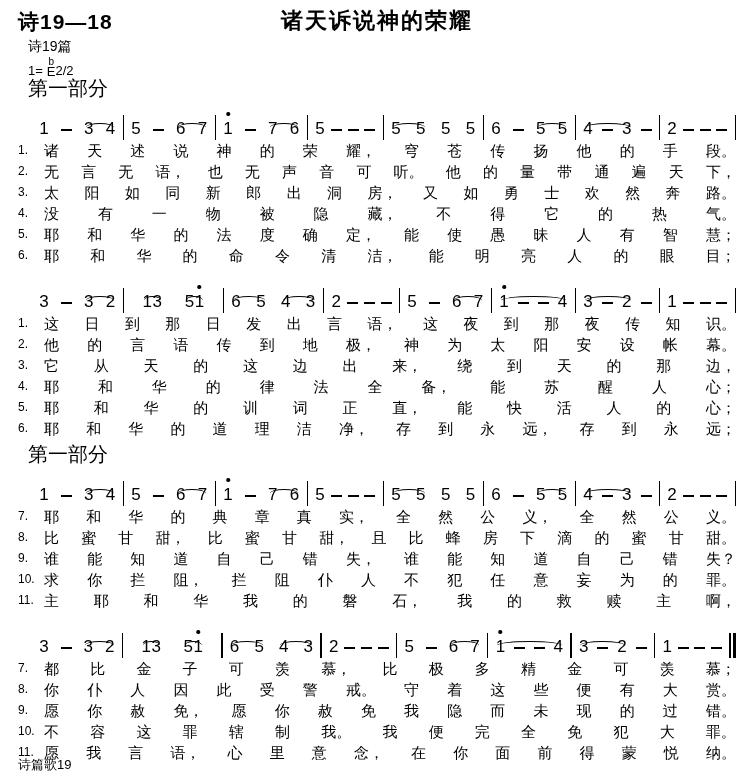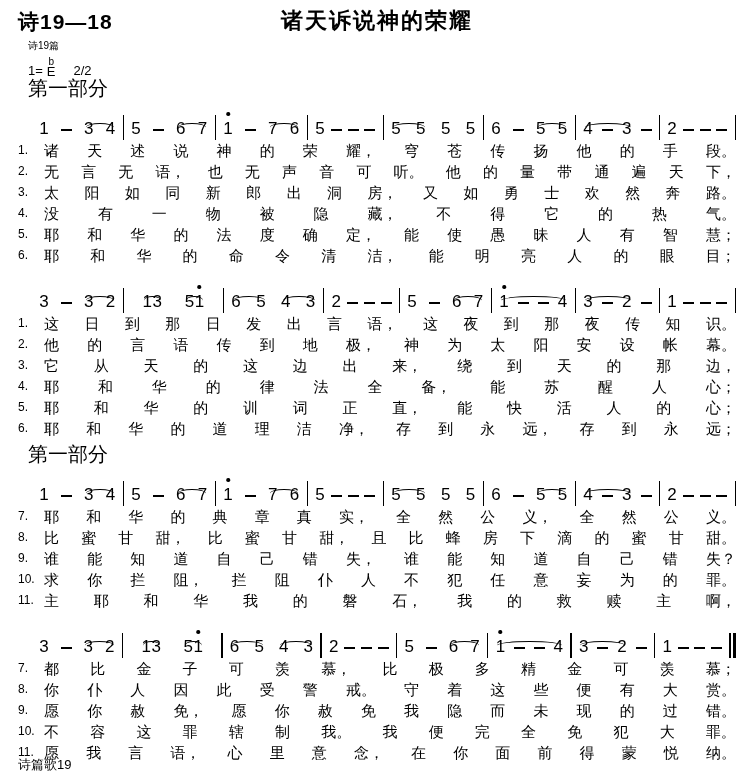--- a/index.html
+++ b/index.html
@@ -9,26 +9,26 @@
     background:#fff;color:#000;
     overflow:hidden;
     font-family:"Liberation Sans",sans-serif;
     box-sizing:border-box;
     padding:6px 16px 0 18px;
   }
   
   .header{position:relative;height:30px;}
   .left-title{position:absolute;left:0;top:2px;font-size:21px;font-weight:bold;letter-spacing:1px;}
   .main-title{text-align:center;font-size:22px;font-weight:bold;letter-spacing:2px;}
-  .psalm-ref{font-size:10px;height:20px;line-height:20px;padding-left:10px;}
+  .psalm-ref{font-size:14px;height:20px;line-height:20px;padding-left:10px;}
   .key-row{height:22px;padding-left:10px;font-size:13px;display:flex;align-items:flex-end;}
   .flat-stack{display:inline-flex;flex-direction:column;align-items:center;margin-left:4px;line-height:1;}
   .flat{font-size:10px;height:8px;}
   .keynote{font-size:13px;}
-  .timesig{margin-left:18px;}
+  .timesig{}
   .section-label{font-size:20px;height:20px;line-height:20px;padding-left:10px;}
   
   .notation-line{display:flex;align-items:flex-end;height:42px;margin-left:14px;margin-right:0;}
   .measure{position:relative;display:flex;align-items:flex-end;justify-content:space-between;
            padding:0 7px 0 7px;box-sizing:border-box;flex-basis:0;}
   .measure.pairs{justify-content:space-around;}
   .pair{display:flex;align-items:flex-end;}
   .note{position:relative;font-size:17px;line-height:22px;min-width:10px;text-align:center;}
   .note.dash{width:11px;height:2px;min-width:11px;background:#000;margin-bottom:9px;}
   .note.high::before{content:'';position:absolute;top:-6px;left:50%;transform:translateX(-50%);

